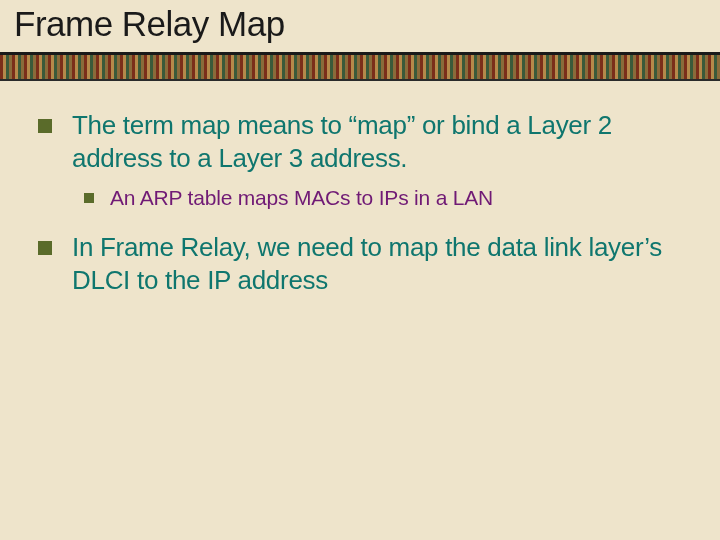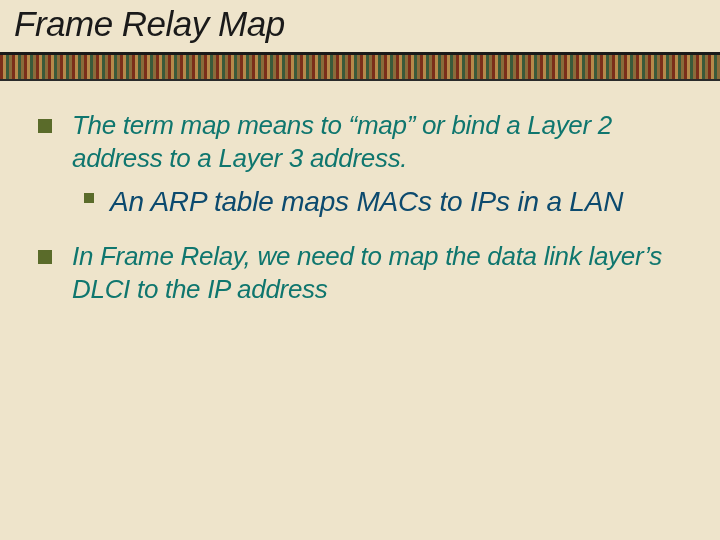--- a/index.html
+++ b/index.html
@@ -1,15 +1,15 @@
 <!DOCTYPE html>
 <html><head>
 <meta charset="utf-8">
 <style>
-  * { margin: 0; padding: 0; box-sizing: border-box; font-style: italic; }
+  * { margin: 0; padding: 0; box-sizing: border-box; }
   body {
     width: 720px;
     height: 540px;
     background: #eee4cb;
     font-family: Verdana, Geneva, sans-serif;
     overflow: hidden;
     position: relative;
   }
   .title-area {
     padding: 4px 14px 8px 14px;
@@ -69,23 +69,23 @@
     margin-bottom: 2px;
   }
   .bullet-l2 .sq {
     flex: 0 0 10px;
     height: 10px;
     background: #5a6b2a;
     margin-top: 9px;
     margin-right: 16px;
   }
   .bullet-l2 .txt {
-    font-size: 28px;
+    font-size: 21px;
     line-height: 1.3;
-    color: #0c4a6e;
+    color: #701a75;
     letter-spacing: -0.2px;
   }
   .mono {
     font-family: "Courier New", Courier, monospace;
     font-size: 0.98em;
   }
 </style>
 </head>
 <body>
 

